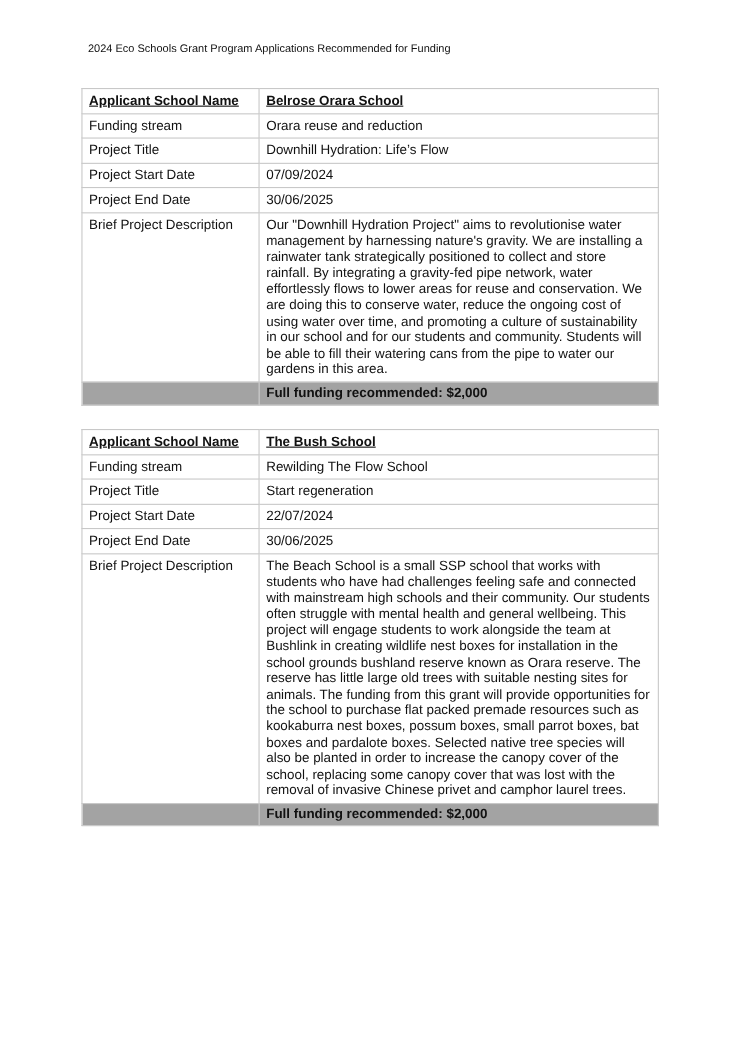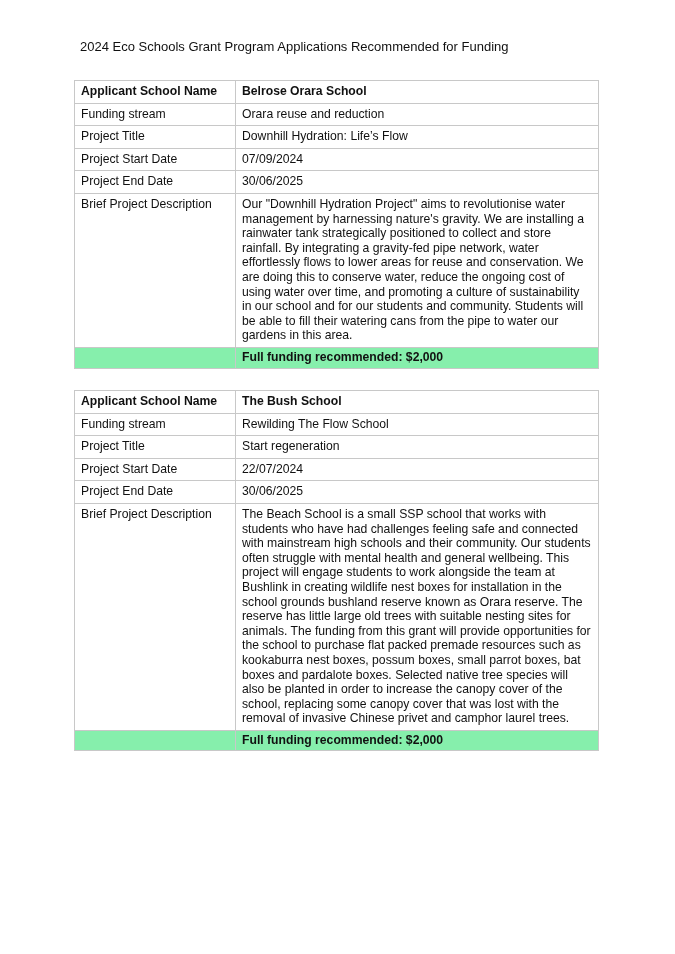--- a/index.html
+++ b/index.html
@@ -12,21 +12,21 @@
     height: 954px;
     position: relative;
     font-family: "Liberation Sans", sans-serif;
     color: #111111;
     overflow: hidden;
   }
   .page-heading {
     position: absolute;
     left: 80px;
     top: 39px;
-    font-size: 13px;
+    font-size: 10px;
     letter-spacing: 0;
     white-space: nowrap;
   }
   table.app {
     position: absolute;
     left: 74px;
     width: 525px;
     border-collapse: collapse;
     font-size: 12.2px;
     line-height: 14.6px;
@@ -35,23 +35,24 @@
   table.app td {
     border: 1px solid #c8c8c8;
     padding: 3px 6px 4px 6px;
     vertical-align: top;
   }
   table.app td.label {
     width: 148px;
   }
   table.app td.bold {
     font-weight: bold;
+    text-decoration: underline;
   }
   table.app tr.summary td {
-    background: #86efac;
+    background: #a3a3a3;
     font-weight: bold;
     padding-top: 2px;
     padding-bottom: 3px;
   }
   #table-1 { top: 80px; }
   #table-2 { top: 390px; }
 </style>
 </head>
 <body>
 

